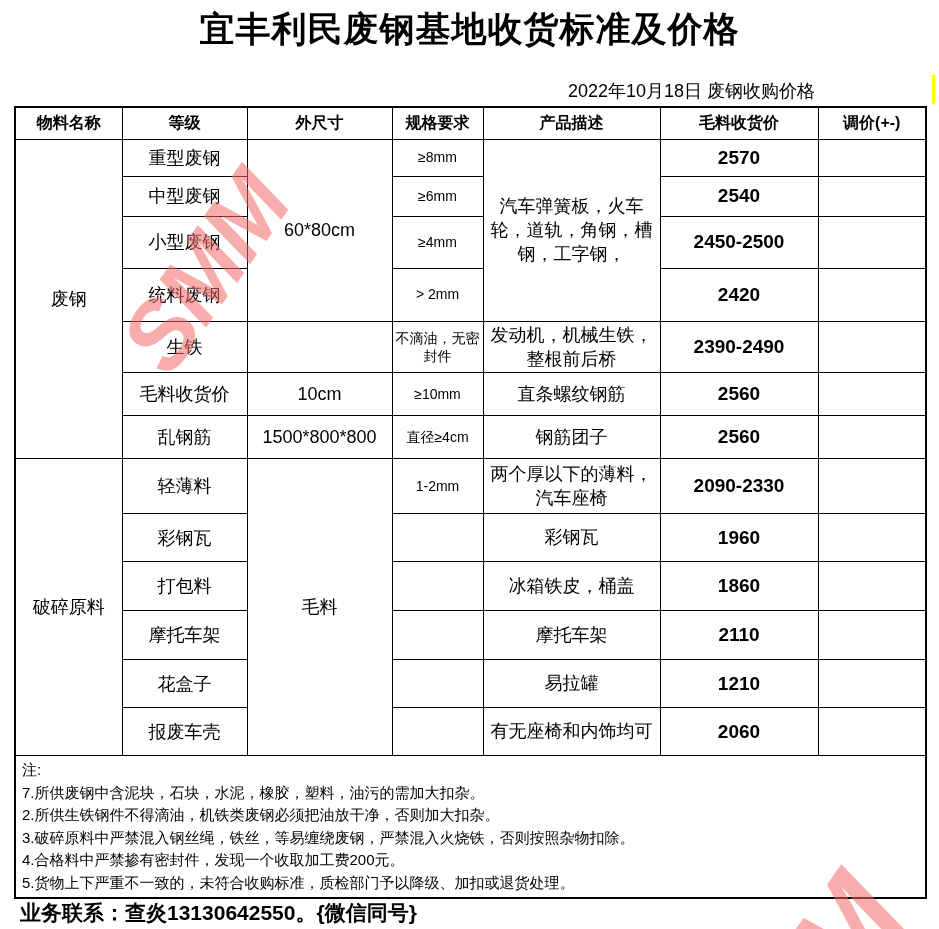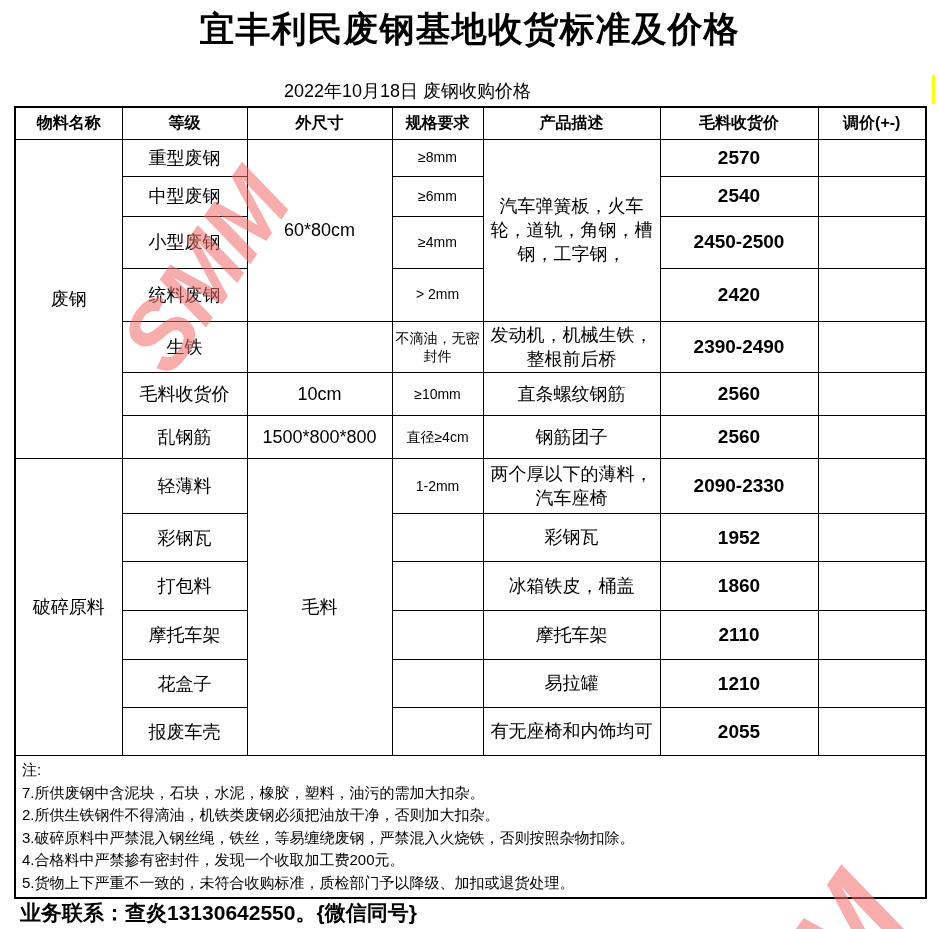--- a/index.html
+++ b/index.html
@@ -6,21 +6,21 @@
   .page {
     position:relative; width:939px; height:929px; background:#ffffff;
     overflow:hidden; color:#000;
     font-family:"Liberation Sans","DejaVu Sans",sans-serif;
   }
   .title {
     position:absolute; top:6px; left:0; width:939px; text-align:center;
     font-size:35px; font-weight:bold; letter-spacing:1px; margin:0;
   }
   .subtitle {
-    position:absolute; top:79px; left:0; width:815px; text-align:center;
+    position:absolute; top:79px; left:0; width:815px; text-align:right;
     font-size:18px; font-weight:normal;
   }
   table.price-table {
     position:absolute; left:14px; top:106px; width:911px;
     border-collapse:collapse; table-layout:fixed;
     border:2px solid #000;
   }
   .price-table th, .price-table td {
     border:1px solid #000; text-align:center; vertical-align:middle;
     padding:1px 2px; font-size:18px; overflow:hidden;
@@ -147,21 +147,21 @@
         <td rowspan="6">毛料</td>
         <td class="c-spec">1-2mm</td>
         <td class="c-desc">两个厚以下的薄料，汽车座椅</td>
         <td class="c-price">2090-2330</td>
         <td></td>
       </tr>
       <tr style="height:48px">
         <td>彩钢瓦</td>
         <td class="c-spec"></td>
         <td class="c-desc">彩钢瓦</td>
-        <td class="c-price">1952</td>
+        <td class="c-price">1960</td>
         <td></td>
       </tr>
       <tr style="height:49px">
         <td>打包料</td>
         <td class="c-spec"></td>
         <td class="c-desc">冰箱铁皮，桶盖</td>
         <td class="c-price">1860</td>
         <td></td>
       </tr>
       <tr style="height:49px">
@@ -175,21 +175,21 @@
         <td>花盒子</td>
         <td class="c-spec"></td>
         <td class="c-desc">易拉罐</td>
         <td class="c-price">1210</td>
         <td></td>
       </tr>
       <tr style="height:48px">
         <td>报废车壳</td>
         <td class="c-spec"></td>
         <td class="c-desc">有无座椅和内饰均可</td>
-        <td class="c-price">2055</td>
+        <td class="c-price">2060</td>
         <td></td>
       </tr>
 
       <tr style="height:137px">
         <td colspan="7" class="notes-cell">
           <div class="note-line">注:</div>
           <div class="note-line">7.所供废钢中含泥块，石块，水泥，橡胶，塑料，油污的需加大扣杂。</div>
           <div class="note-line">2.所供生铁钢件不得滴油，机铁类废钢必须把油放干净，否则加大扣杂。</div>
           <div class="note-line">3.破碎原料中严禁混入钢丝绳，铁丝，等易缠绕废钢，严禁混入火烧铁，否则按照杂物扣除。</div>
           <div class="note-line">4.合格料中严禁掺有密封件，发现一个收取加工费200元。</div>

